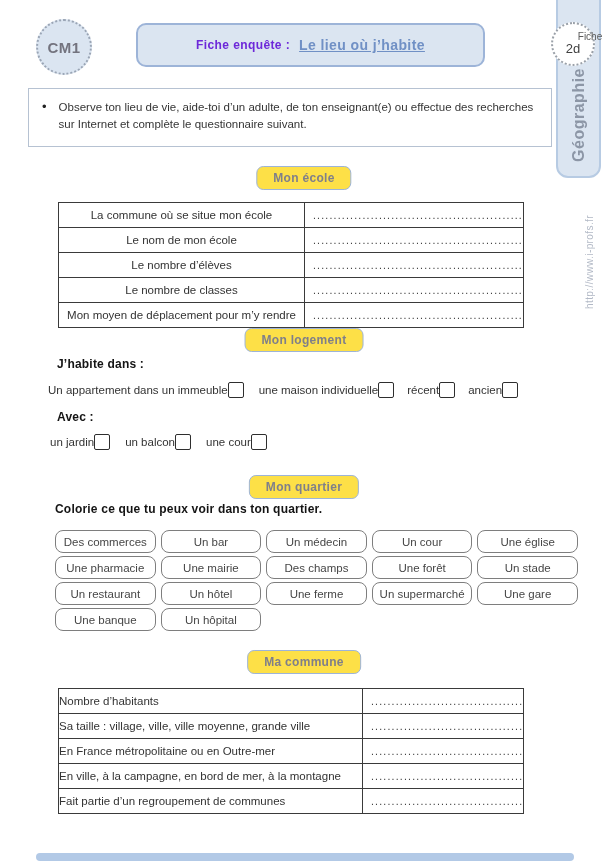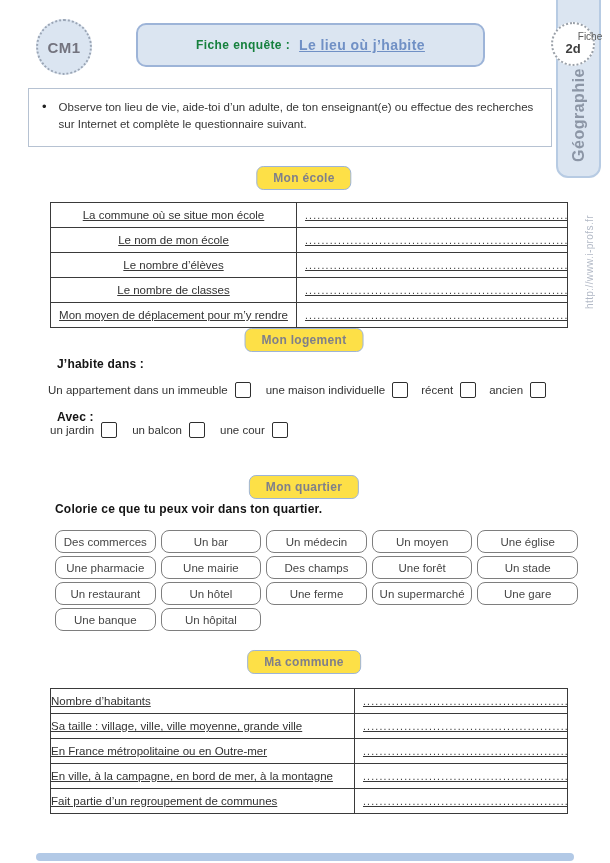--- a/index.html
+++ b/index.html
@@ -6,62 +6,62 @@
   .page{position:relative;width:610px;height:863px;background:#ffffff;overflow:hidden;
         font-family:"Liberation Sans",sans-serif;color:#383838;}
 
   
   .cm1{position:absolute;left:36px;top:19px;width:56px;height:56px;border-radius:50%;
        background:#dbe5f1;border:2px dotted #9aa5b5;display:flex;align-items:center;justify-content:center;
        font-size:15px;font-weight:bold;color:#73737e;letter-spacing:.5px;box-sizing:border-box;}
   .titlebox{position:absolute;left:136px;top:23px;width:349px;height:44px;border-radius:10px;
        background:#dbe5f1;border:2px solid #9db4d8;box-sizing:border-box;
        display:flex;align-items:center;justify-content:center;gap:9px;}
-  .titlebox .pre{font-size:12px;font-weight:bold;color:#15803d;letter-spacing:.4px;}
+  .titlebox .pre{font-size:12px;font-weight:bold;color:#6d28d9;letter-spacing:.4px;}
   .titlebox .main{font-size:14px;font-weight:bold;color:#7090c5;letter-spacing:.4px;text-decoration:underline;}
   .geotab{position:absolute;left:556px;top:-14px;width:45px;height:192px;border-radius:12px;
        background:#dbe5f1;border:2px solid #b7cbe3;box-sizing:border-box;z-index:1;
        display:flex;align-items:flex-end;justify-content:center;padding-bottom:14px;}
   .vert{writing-mode:vertical-rl;transform:rotate(180deg);}
   .geotab .vert{font-size:16px;font-weight:600;color:#8c96a6;letter-spacing:.5px;}
   .fiche{position:absolute;left:551px;top:22px;width:44px;height:44px;border-radius:50%;
        background:#ffffff;border:2px dotted #9aa0a8;box-sizing:border-box;z-index:2;
        display:flex;flex-direction:column;align-items:center;justify-content:center;line-height:1.1;}
   .fiche .fl{font-size:10px;color:#5a5a5a;padding-left:34px;}
-  .fiche .fn{font-size:13px;font-weight:bold;color:#3f3f3f;}
+  .fiche .fn{font-size:13px;font-weight:normal;color:#3f3f3f;}
 
   
   .instr{position:absolute;left:28px;top:88px;width:524px;height:59px;border:1px solid #b6c2d2;
        box-sizing:border-box;display:flex;align-items:flex-start;padding:10px 14px 0 13px;}
   .instr .bullet{font-size:13px;line-height:16.5px;margin-right:12px;color:#222;}
   .instr .txt{font-size:11.5px;line-height:16.5px;color:#353535;}
 
   
   .chip{position:absolute;left:304px;transform:translateX(-50%);background:#fde047;
        border:1.5px solid #9db4d8;border-radius:7px;padding:4px 16px;font-size:12px;font-weight:bold;
        color:#7f7f8a;letter-spacing:.3px;white-space:nowrap;}
 
   
-  .qtable{position:absolute;left:50px;width:518px;border-collapse:collapse;table-layout:fixed;text-decoration:underline;}
+  .qtable{position:absolute;left:58px;width:466px;border-collapse:collapse;table-layout:fixed;}
   .qtable td{border:1px solid #3a3a3a;height:22px;font-size:11.5px;color:#333;overflow:hidden;
        white-space:nowrap;box-sizing:content-box;}
   .qtable td.lbl{text-align:center;}
   .qtable td.lbl-left{text-align:left;padding-left:0;margin-top:16px;}
   .qtable td.ans{padding-left:8px;font-size:10.5px;letter-spacing:1.2px;color:#3a3a3a;}
 
   
   .site{position:absolute;left:584px;top:200px;height:124px;width:16px;font-size:10px;
        color:#b2b9c6;letter-spacing:.4px;text-align:center;}
 
   
   .blabel{position:absolute;font-size:12px;font-weight:bold;color:#141414;letter-spacing:.2px;}
 
   
   .optrow{position:absolute;display:flex;align-items:center;font-size:11.5px;color:#333;}
-  .opt{display:flex;align-items:center;gap:7px;}
+  .opt{display:flex;align-items:center;}
   .cbox{width:16px;height:16px;border:1.6px solid #2e2e2e;border-radius:2px;background:#fff;
        display:inline-block;box-sizing:border-box;}
 
   
   .qgrid{position:absolute;left:55px;top:530px;width:523px;display:grid;
        grid-template-columns:repeat(5,1fr);column-gap:5px;row-gap:3px;}
   .gitem{height:23px;border:1.5px solid #7e7e7e;border-radius:8px;background:#fff;
        display:flex;align-items:center;justify-content:center;font-size:11.5px;color:#464646;
        box-sizing:border-box;overflow:hidden;white-space:nowrap;}
 
@@ -145,21 +145,21 @@
       <span class="cbox"></span>
     </span>
     <span class="opt">
       <span>ancien</span>
       <span class="cbox"></span>
     </span>
   </div>
 
   <div class="blabel" style="left:57px;top:410px">Avec :</div>
 
-  <div class="optrow" style="left:50px;top:422px">
+  <div class="optrow" style="left:50px;top:434px">
     <span class="opt" style="margin-right:15px">
       <span>un jardin</span>
       <span class="cbox"></span>
     </span>
     <span class="opt" style="margin-right:15px">
       <span>un balcon</span>
       <span class="cbox"></span>
     </span>
     <span class="opt">
       <span>une cour</span>
@@ -168,21 +168,21 @@
   </div>
 
   <div class="chip" style="top:475px">Mon quartier</div>
 
   <div class="blabel" style="left:55px;top:502px">Colorie ce que tu peux voir dans ton quartier.</div>
 
   <div class="qgrid">
     <div class="gitem">Des commerces</div>
     <div class="gitem">Un bar</div>
     <div class="gitem">Un médecin</div>
-    <div class="gitem">Un moyen</div>
+    <div class="gitem">Un cour</div>
     <div class="gitem">Une église</div>
     <div class="gitem">Une pharmacie</div>
     <div class="gitem">Une mairie</div>
     <div class="gitem">Des champs</div>
     <div class="gitem">Une forêt</div>
     <div class="gitem">Un stade</div>
     <div class="gitem">Un restaurant</div>
     <div class="gitem">Un hôtel</div>
     <div class="gitem">Une ferme</div>
     <div class="gitem">Un supermarché</div>

